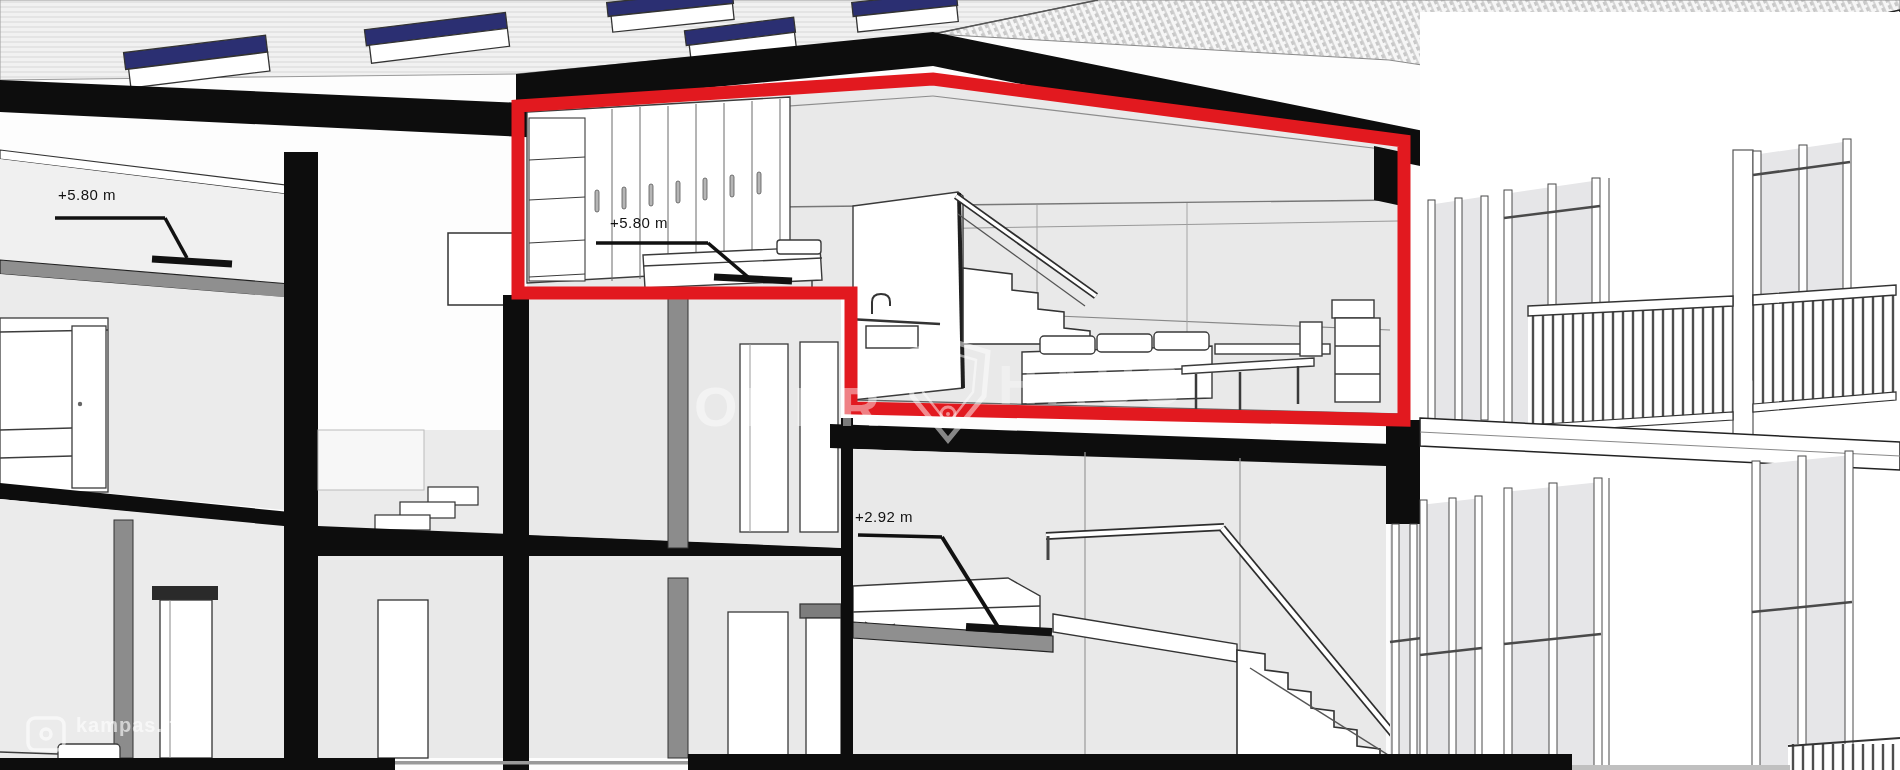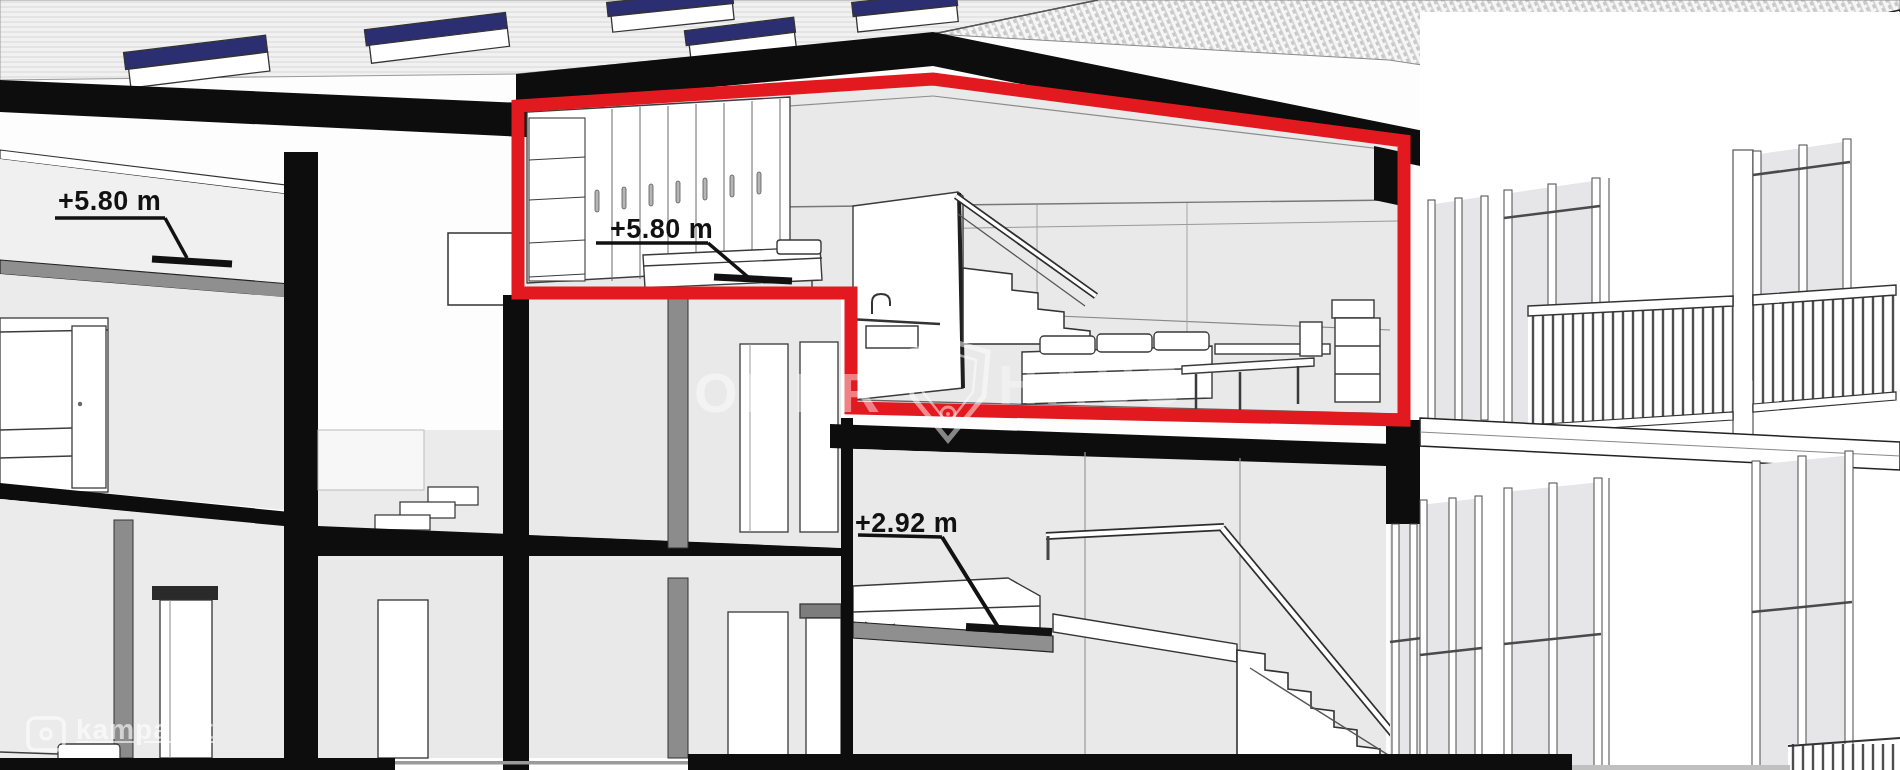--- a/index.html
+++ b/index.html
@@ -1,21 +1,21 @@
 <!DOCTYPE html>
 <html><head>
 <meta charset="utf-8">
 <style>
   html,body{margin:0;padding:0;background:#ffffff;}
   #stage{position:relative;width:1900px;height:770px;overflow:hidden;background:#fdfdfd;
          font-family:"Liberation Sans", sans-serif;}
   #stage svg{position:absolute;left:0;top:0;}
-  .dim-label{position:absolute;color:#111;font-size:27px;font-weight:700;letter-spacing:.5px;white-space:nowrap;}
-  .wm-portal{position:absolute;left:76px;top:714px;color:rgba(255,255,255,.62);font-size:28px;font-weight:bold;letter-spacing:1px;text-decoration:underline;}
-  .wm-ober{position:absolute;left:694px;top:360px;color:rgba(255,255,255,.45);font-size:56px;font-weight:bold;letter-spacing:8px;}
+  .dim-label{position:absolute;color:#111;font-size:15px;font-weight:400;letter-spacing:.5px;white-space:nowrap;}
+  .wm-portal{position:absolute;left:76px;top:714px;color:rgba(255,255,255,.62);font-size:20px;font-weight:bold;letter-spacing:1px;}
+  .wm-ober{position:absolute;left:694px;top:374px;color:rgba(255,255,255,.45);font-size:56px;font-weight:bold;letter-spacing:8px;}
   .wm-haus{position:absolute;left:998px;top:352px;color:rgba(255,255,255,.32);font-size:56px;font-weight:bold;letter-spacing:8px;}
 </style>
 </head>
 <body>
 
 <div id="stage">
 <svg width="1900" height="770" viewBox="0 0 1900 770">
   <defs>
     <pattern id="hlines" width="6" height="5" patternUnits="userSpaceOnUse">
       <rect width="6" height="5" fill="#f1f1f1"></rect>

